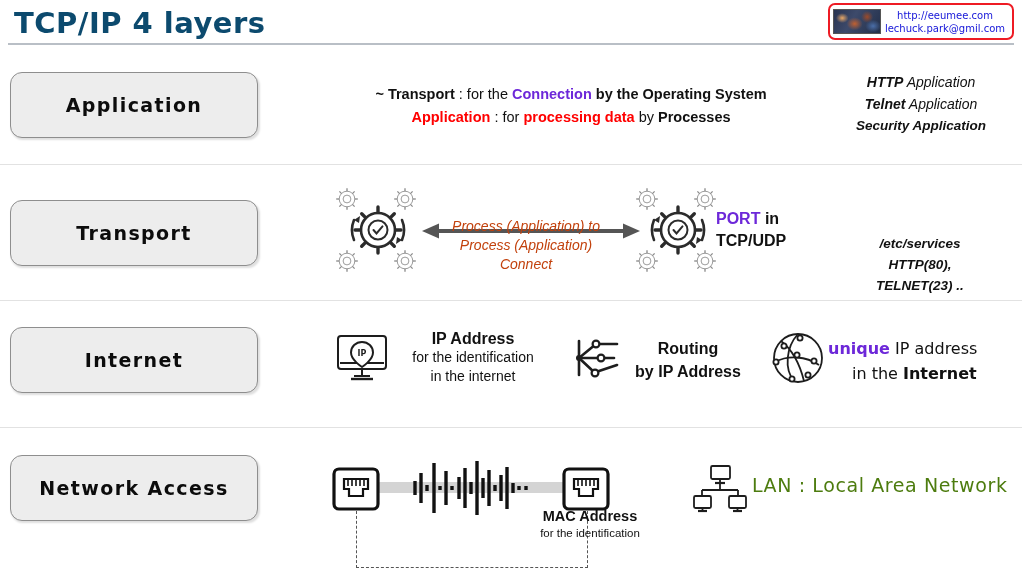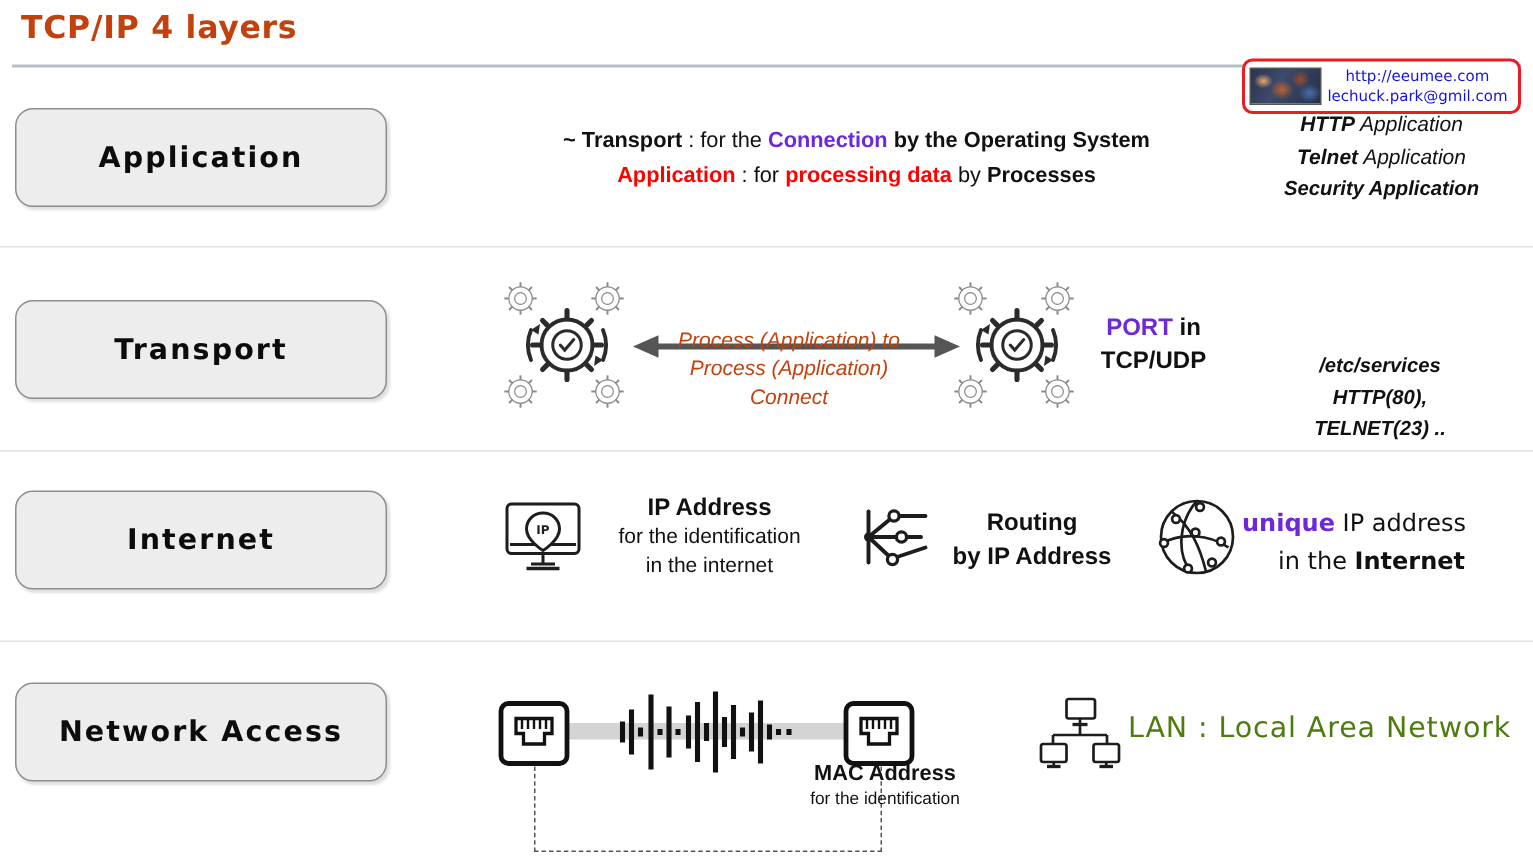--- a/index.html
+++ b/index.html
@@ -15,24 +15,24 @@
     font-family: "Liberation Sans", sans-serif;
     color: #111111;
   }
 
   
   .page-title {
     position: absolute;
     left: 14px;
     top: 6px;
     font-family: "DejaVu Sans", sans-serif;
-    font-size: 21px;
+    font-size: 29px;
     font-weight: bold;
     letter-spacing: 0.5px;
-    color: #c2410c;
+    color: #0c4a6e;
     white-space: nowrap;
   }
   .title-rule {
     position: absolute;
     left: 8px;
     top: 43px;
     width: 1006px;
     height: 2px;
     background: #b9bfc6;
   }
@@ -44,21 +44,20 @@
     top: 3px;
     width: 186px;
     height: 37px;
     border: 2px solid #ee1b24;
     border-radius: 7px;
     background: #ffffff;
     display: flex;
     align-items: center;
     box-sizing: border-box;
     padding: 0 3px;
-    margin-top: 36px;
   }
   .badge-thumb {
     width: 48px;
     height: 25px;
     flex: 0 0 auto;
     border: 1px solid #555;
     box-sizing: border-box;
     background:
       radial-gradient(ellipse 9px 7px at 18% 35%, #e8a766 0%, rgba(232,167,102,0) 70%),
       radial-gradient(ellipse 11px 9px at 45% 60%, #c06030 0%, rgba(192,96,48,0) 72%),
@@ -140,21 +139,21 @@
     width: 216px;
     text-align: center;
     font-style: italic;
     font-size: 14px;
     line-height: 19px;
     color: #c2410c;
   }
   .tr-port {
     left: 716px; top: 208px;
     width: 106px;
-    text-align: center;
+    text-align: left;
     font-size: 16px;
     font-weight: bold;
     line-height: 22px;
   }
   .tr-services {
     left: 830px; top: 200px;
     width: 180px;
     text-align: center;
     font-size: 13.5px;
     font-weight: bold;

